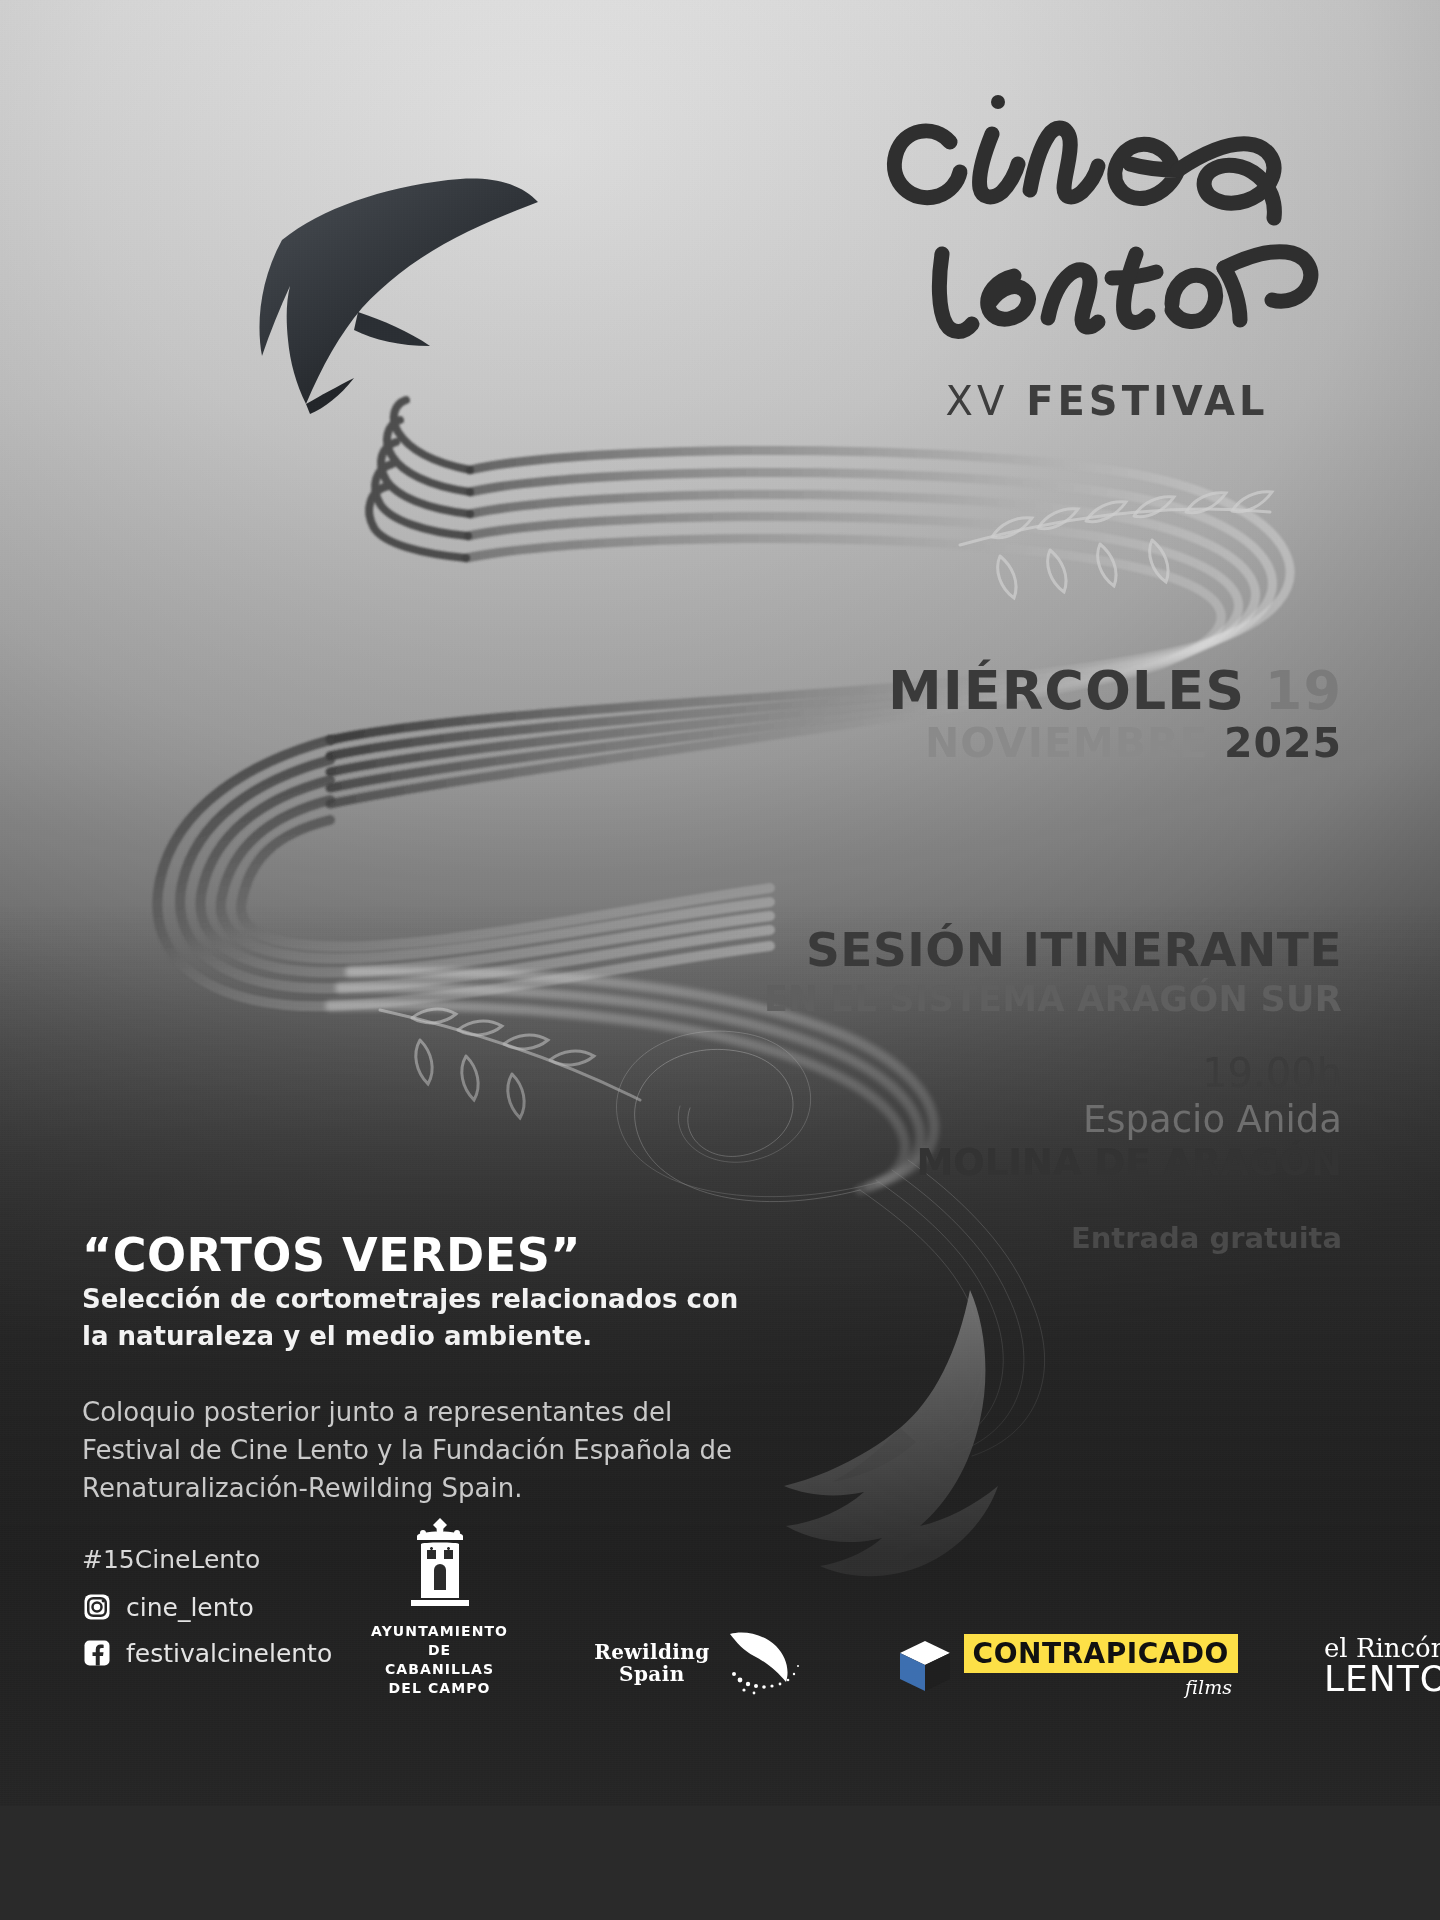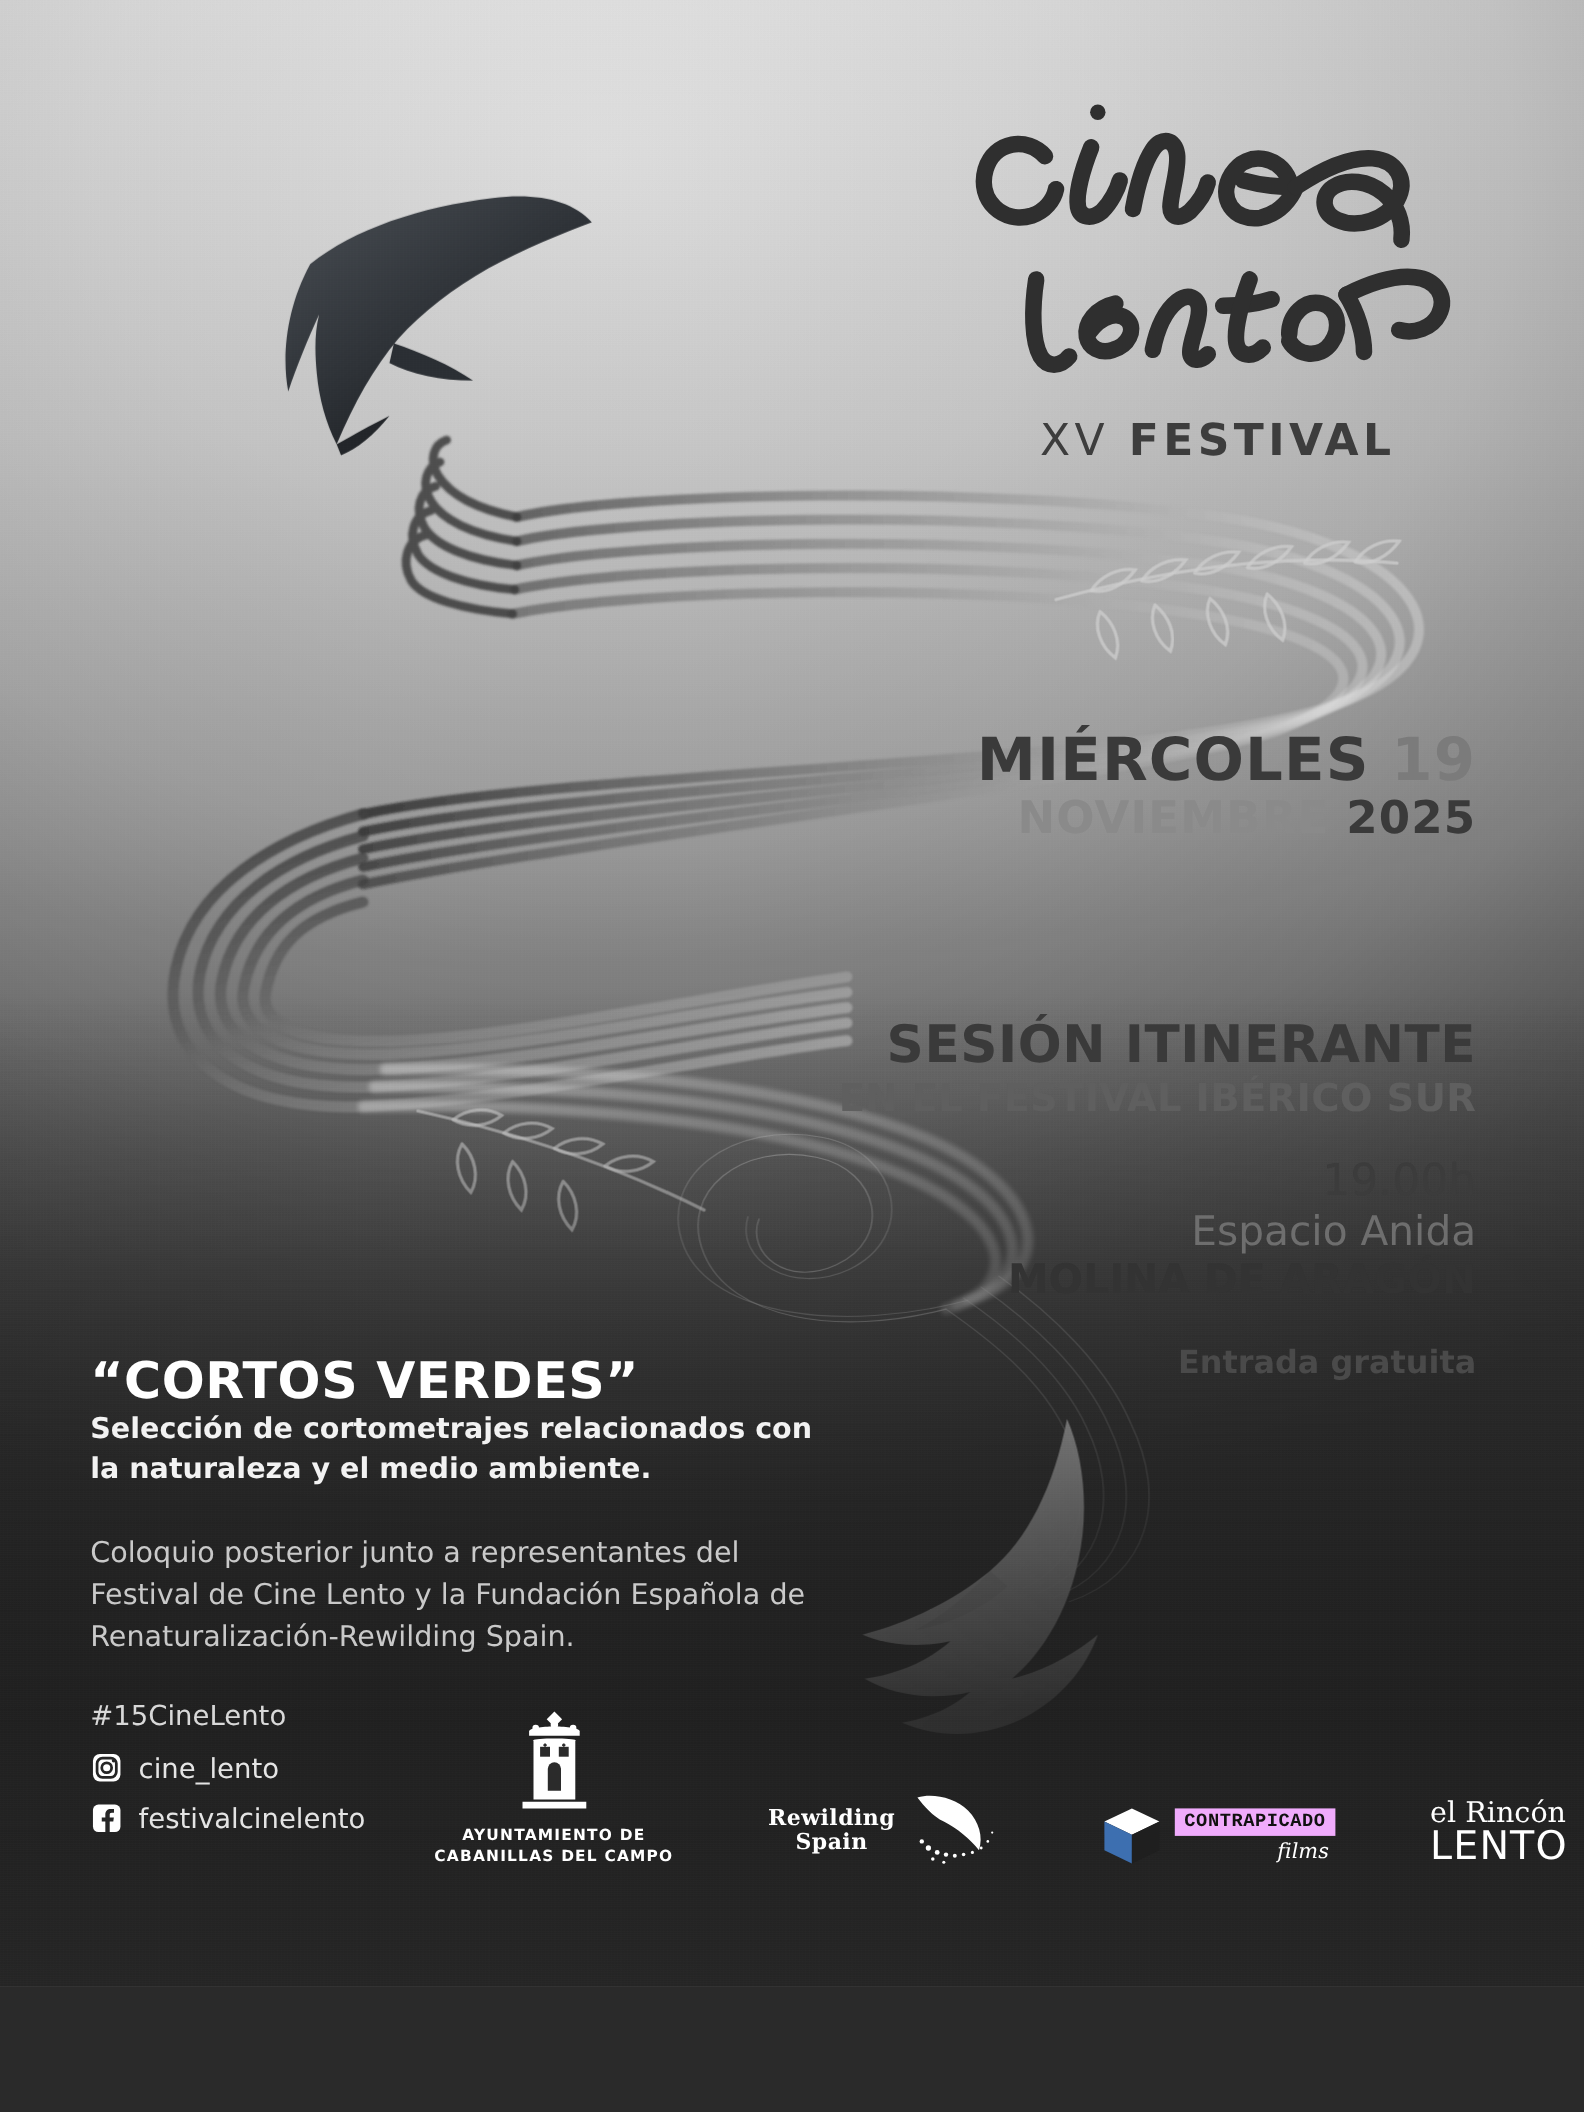--- a/index.html
+++ b/index.html
@@ -221,28 +221,27 @@
   .rewilding-name {
     font-family: "DejaVu Serif", "Liberation Serif", serif;
     font-size: 25px;
     font-weight: 700;
     color: #ffffff;
     line-height: 1.1;
     letter-spacing: 0.4px;
   }
   .rewilding-name .sp { display: block; font-size: 20px; }
   .contrapicado-name {
-    font-size: 17px;
+    font-size: 28px;
     font-weight: 700;
     letter-spacing: 0.5px;
     color: #111;
-    background: #f0abfc;
+    background: #fde047;
     padding: 3px 9px;
     display: inline-block;
-    font-family: Liberation Mono, monospace;
   }
   .contrapicado-sub {
     font-family: "DejaVu Serif", "Liberation Serif", serif;
     font-style: italic;
     font-size: 19px;
     color: #ffffff;
     text-align: right;
     display: block;
     margin-top: 3px;
     margin-right: 6px;
@@ -432,21 +431,21 @@
       <span class="daynum">19</span>
     </div>
     <div class="date-line2">
       <span>NOVIEMBRE</span>
       <span class="year">2025</span>
     </div>
   </div>
 
   <div class="session-block">
     <div class="session-title">SESIÓN ITINERANTE</div>
-    <div class="session-sub">EN EL FESTIVAL IBÉRICO SUR</div>
+    <div class="session-sub">EN EL SISTEMA ARAGÓN SUR</div>
     <div class="session-time">19.00h</div>
     <div class="session-place">Espacio Anida</div>
     <div class="session-city">MOLINA DE ARAGÓN</div>
     <div class="session-free">Entrada gratuita</div>
   </div>
 
   <div class="left-block">
     <div class="shorts-title">“CORTOS VERDES”</div>
     <div class="shorts-desc">Selección de cortometrajes relacionados con la naturaleza y el medio ambiente.</div>
     <div class="shorts-note">Coloquio posterior junto a representantes del Festival de Cine Lento y la Fundación Española de Renaturalización-Rewilding Spain.</div>

